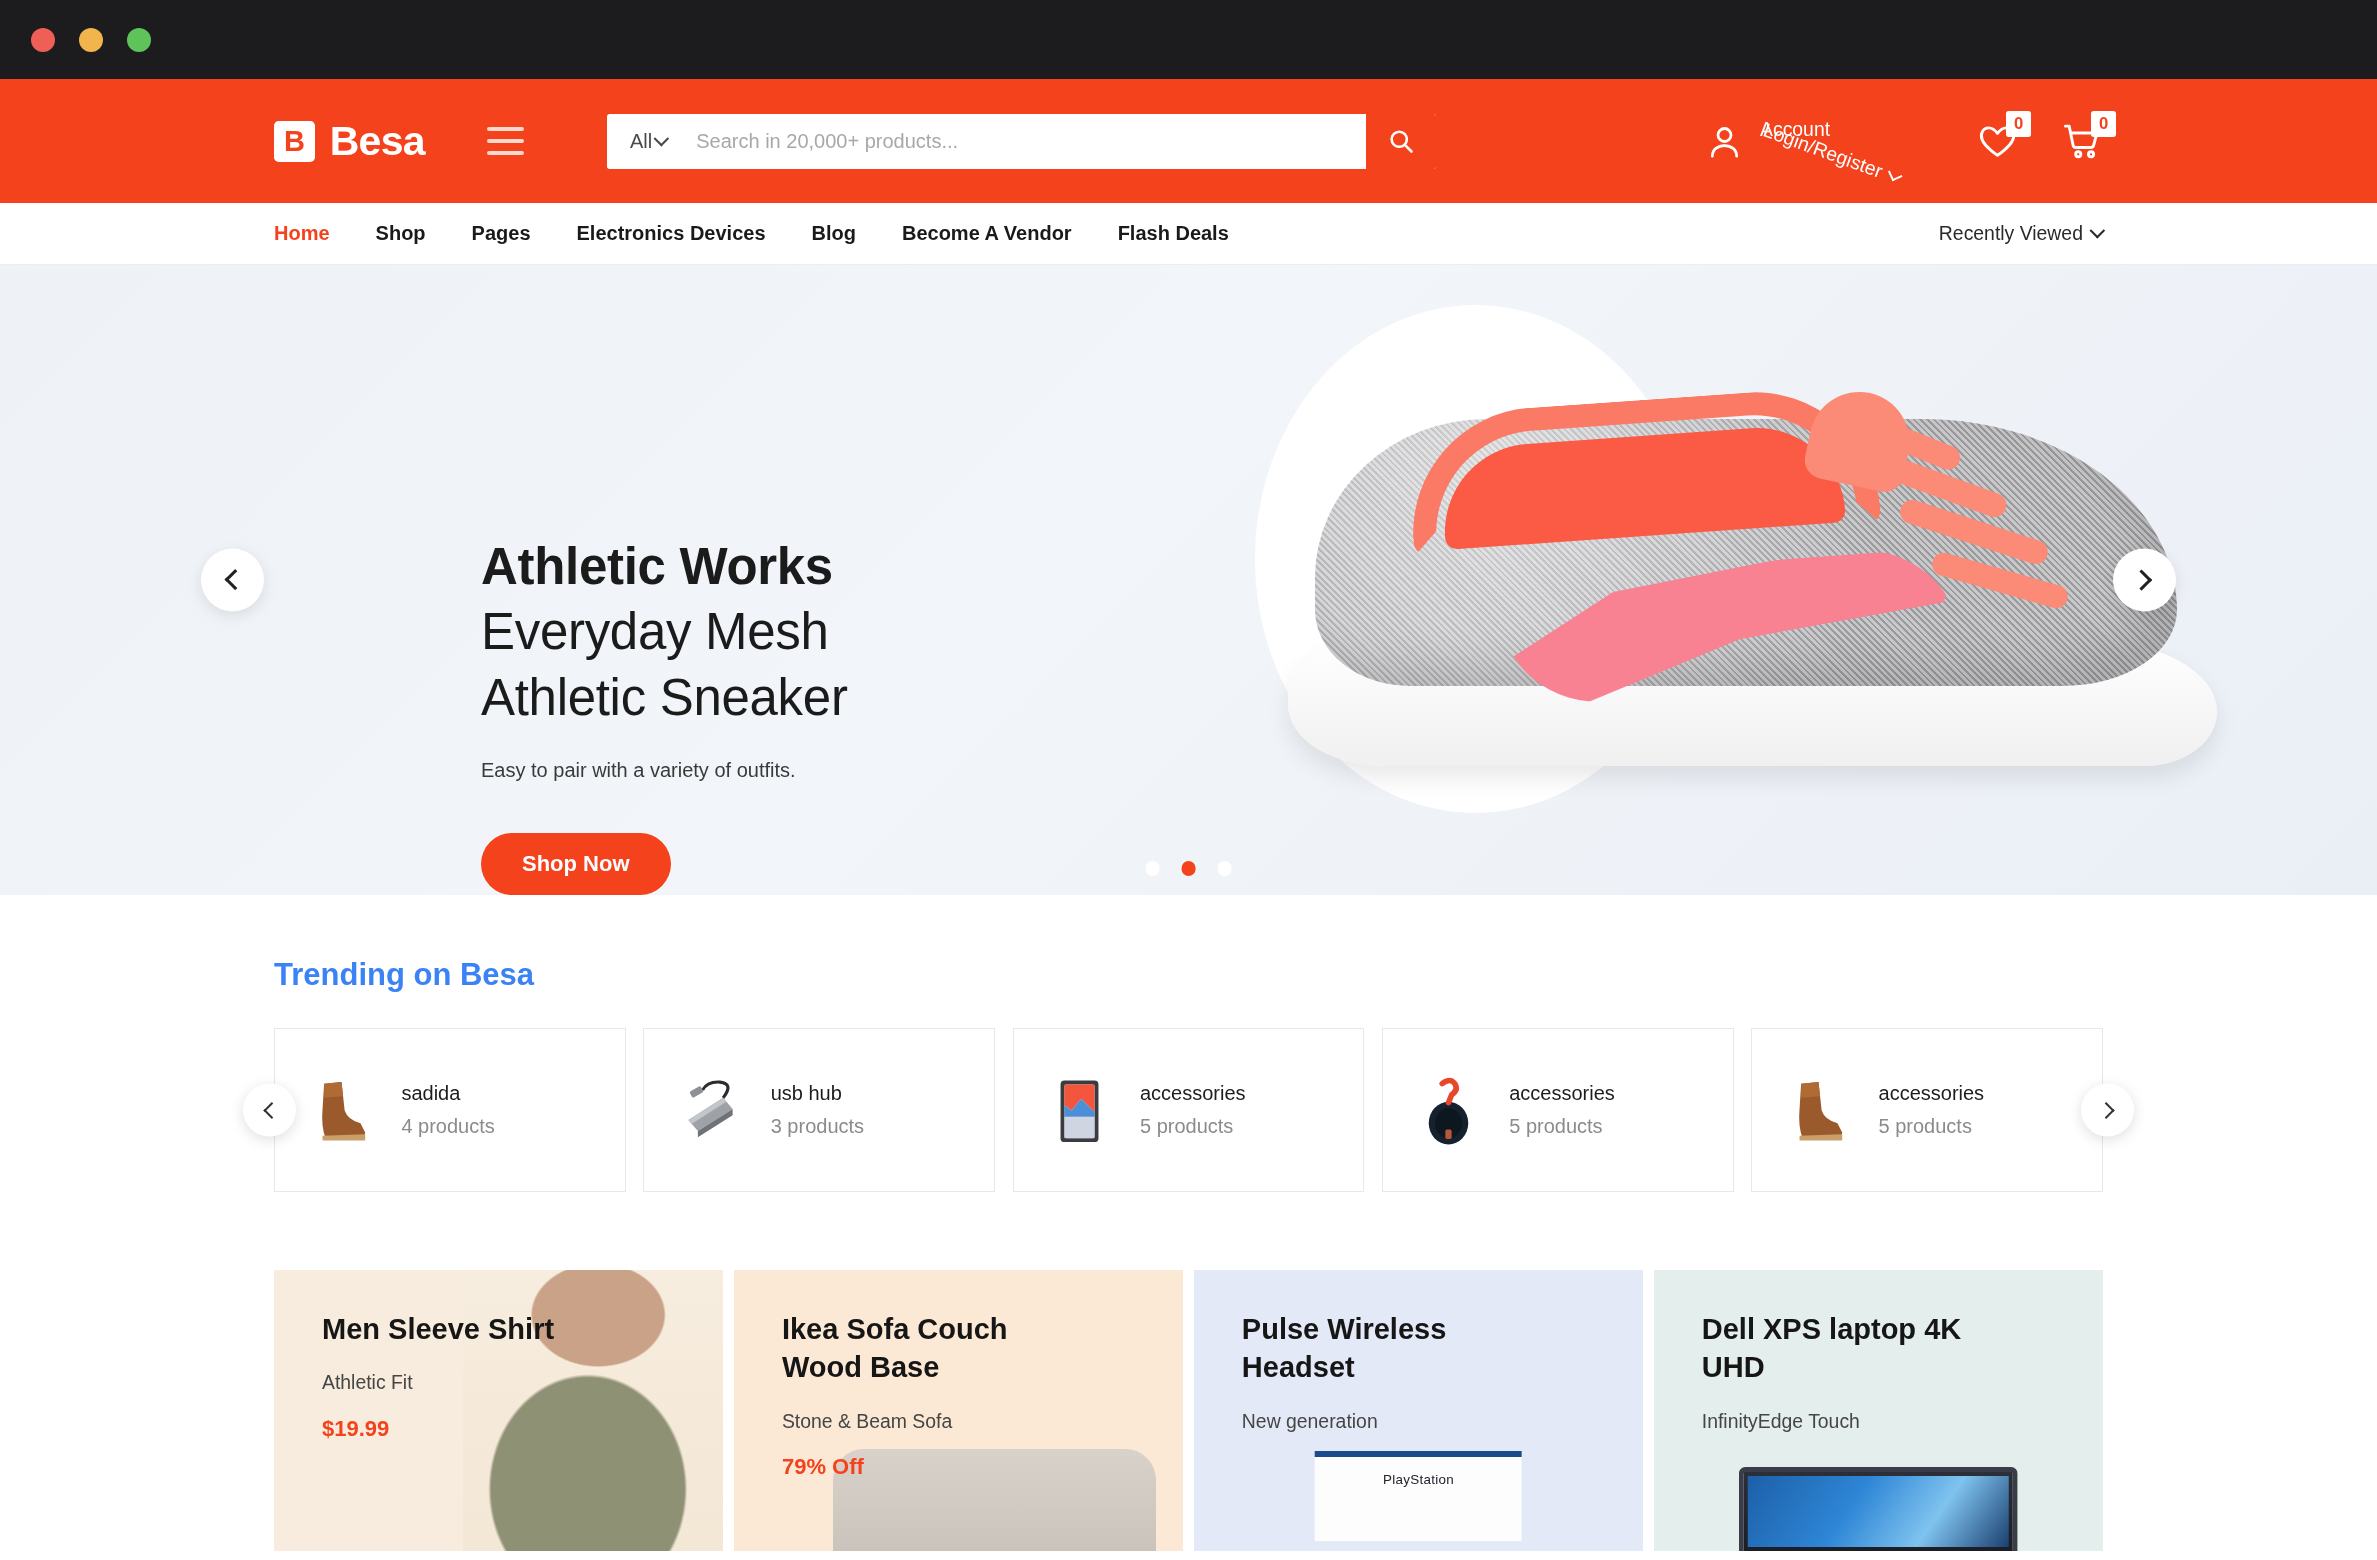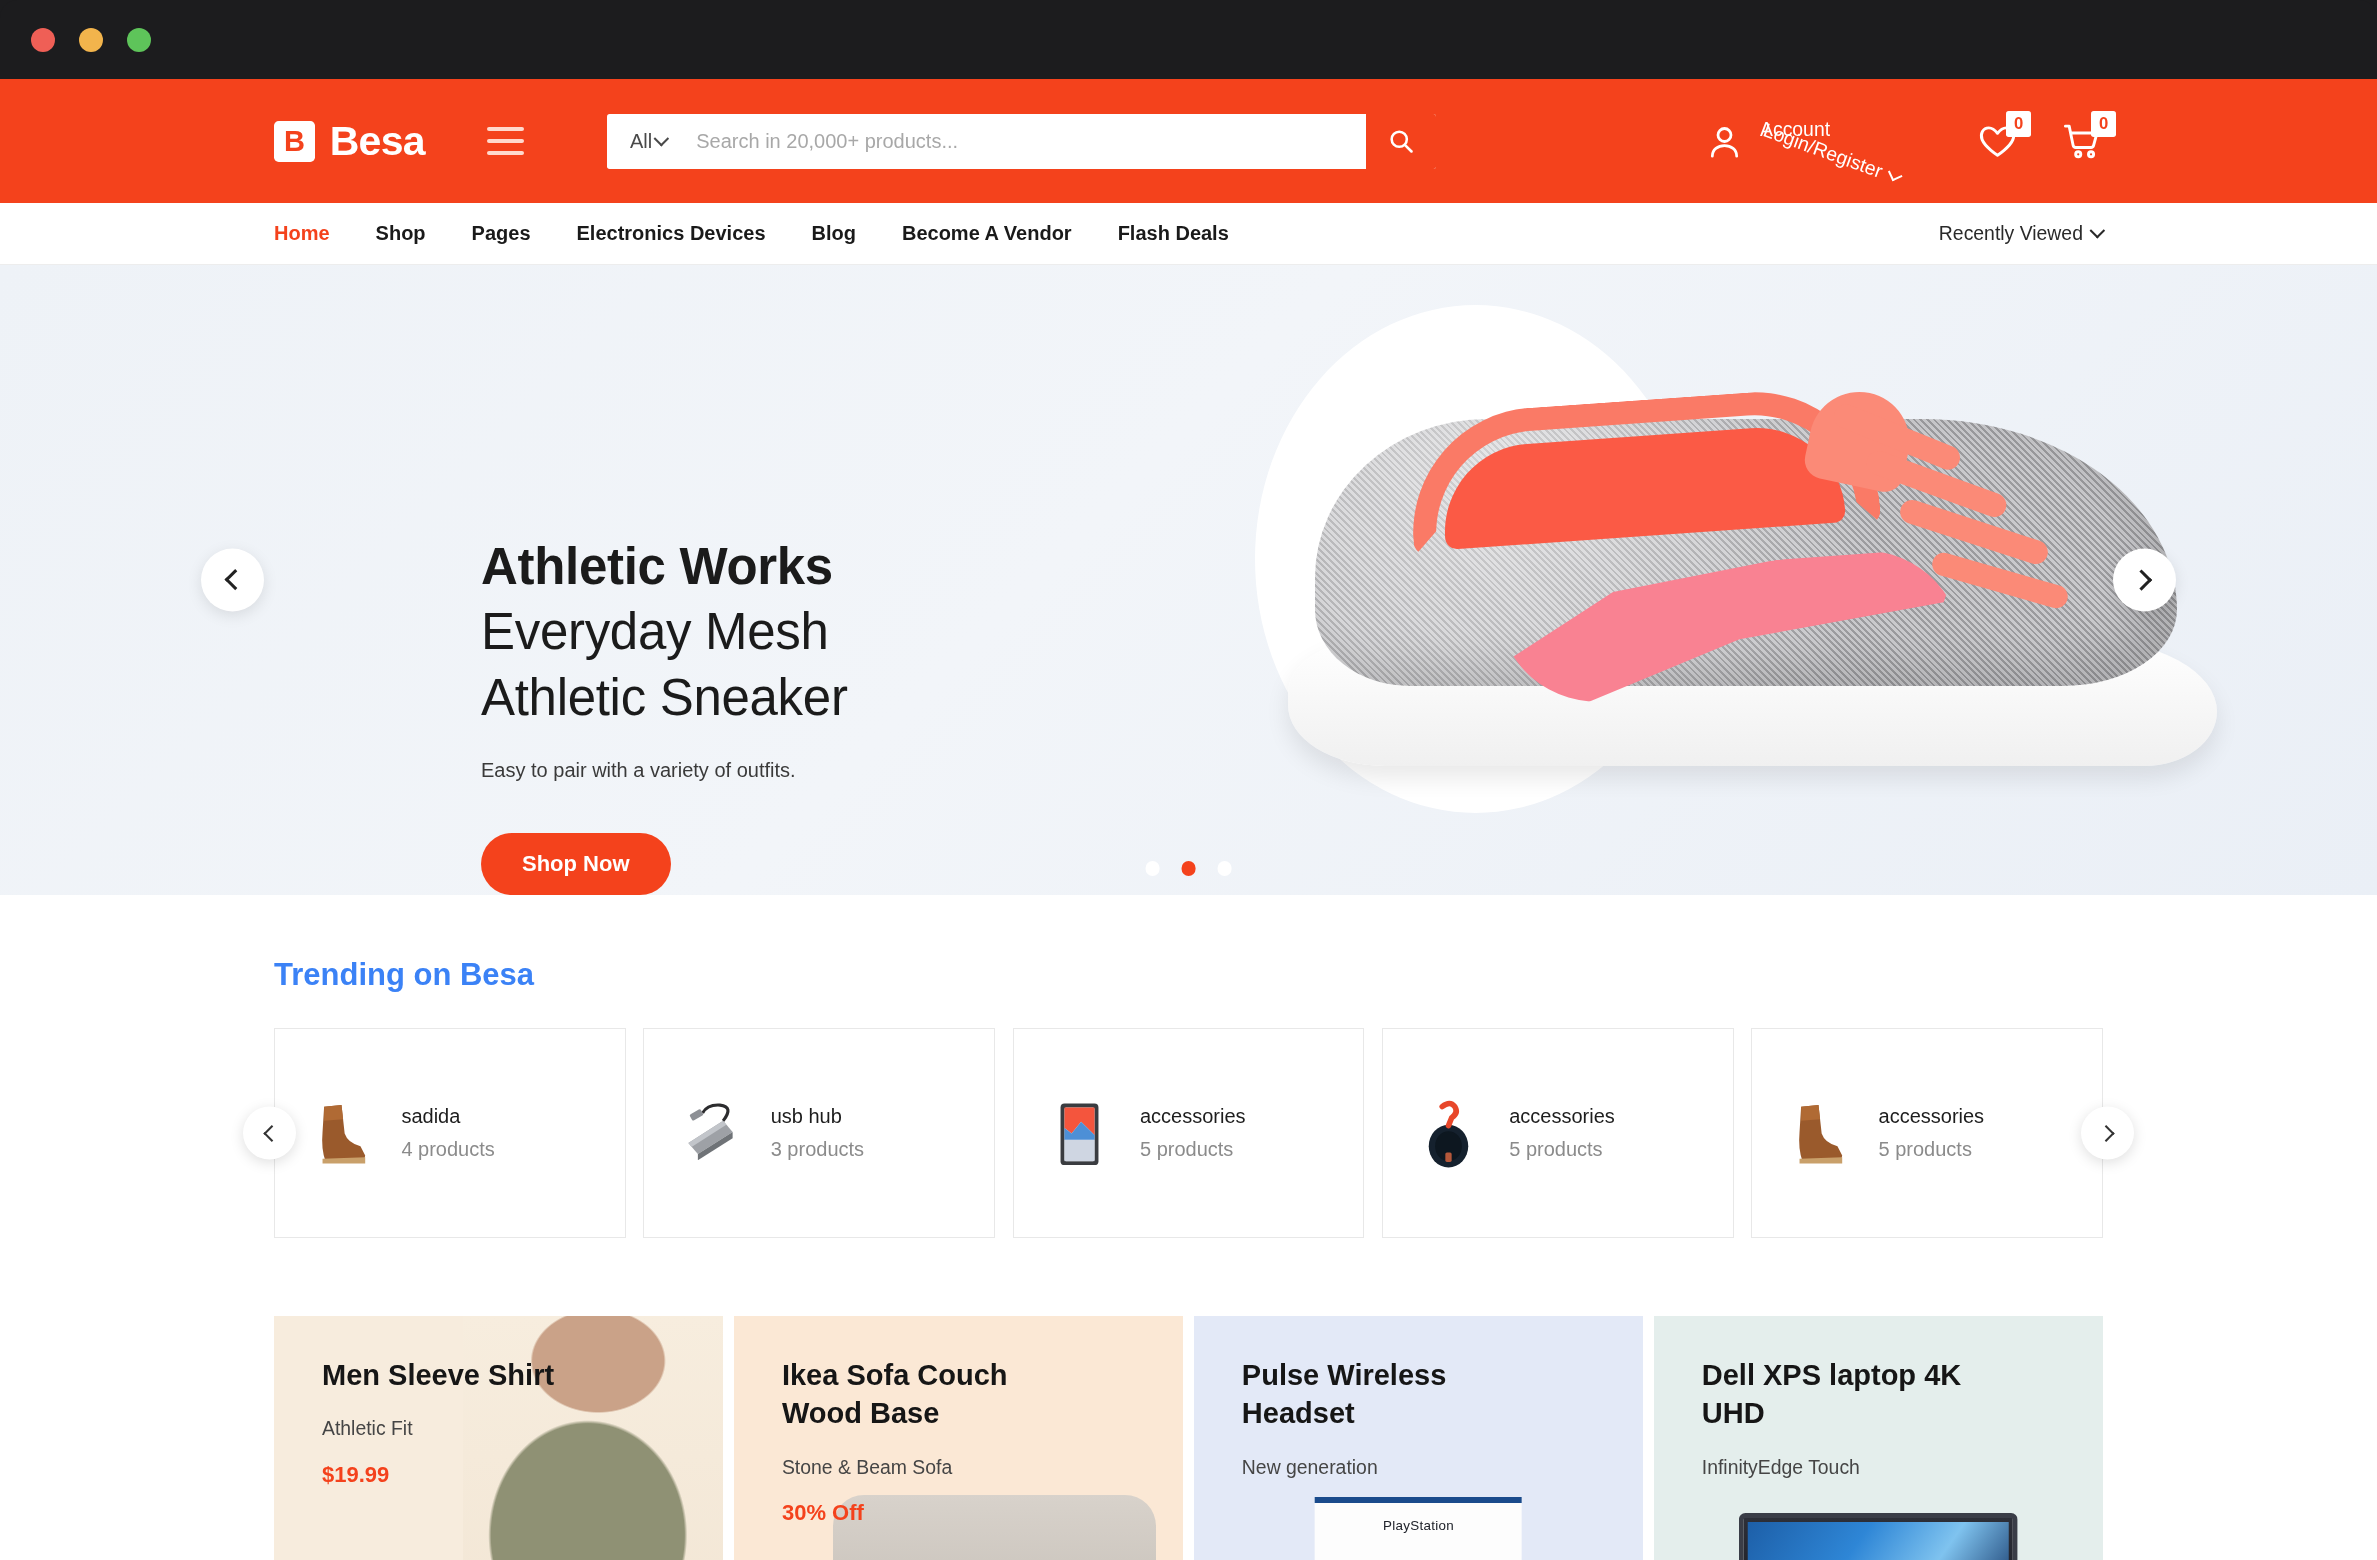--- a/index.html
+++ b/index.html
@@ -238,21 +238,21 @@
 
   
   .section { padding: 0 274px; background: #ffffff; }
   .section-title {
     font-size: 31px; font-weight: bold; color: #3b82f6;
     padding-top: 62px; padding-bottom: 35px;
   }
   .trend-wrap { position: relative; }
   .trend-row { display: flex; gap: 17.4px; }
   .trend-card {
-    flex: 1; height: 210px; border: 0.7px solid #e8e8e8; background: #fff;
+    flex: 1; height: 164px; border: 0.7px solid #e8e8e8; background: #fff;
     display: flex; align-items: center; gap: 17.4px;
     padding: 0 23px; cursor: pointer;
   }
   .trend-thumb {
     width: 86px; height: 86px; flex: none;
     display: flex; align-items: center; justify-content: center;
   }
   .trend-thumb svg { width: 79px; height: 79px; }
   .trend-meta .t-name { font-size: 20px; color: #1d1d1d; margin-bottom: 9.4px; }
   .trend-meta .t-count { font-size: 20px; color: #8b8b8b; }
@@ -552,21 +552,21 @@
             <div class="promo-sub">Athletic Fit</div>
             <div class="promo-price">$19.99</div>
           </div>
         </div>
 
         <div class="promo" style="background:#fbe8d5">
           <div class="p-sofa"></div>
           <div class="promo-body">
             <div class="promo-title">Ikea Sofa Couch Wood Base</div>
             <div class="promo-sub">Stone &amp; Beam Sofa</div>
-            <div class="promo-price">30% Off</div>
+            <div class="promo-price">79% Off</div>
           </div>
         </div>
 
         <div class="promo" style="background:#e3e9f7">
           <div class="p-ps">
             <span>PlayStation</span>
           </div>
           <div class="promo-body">
             <div class="promo-title">Pulse Wireless Headset</div>
             <div class="promo-sub">New generation</div>

